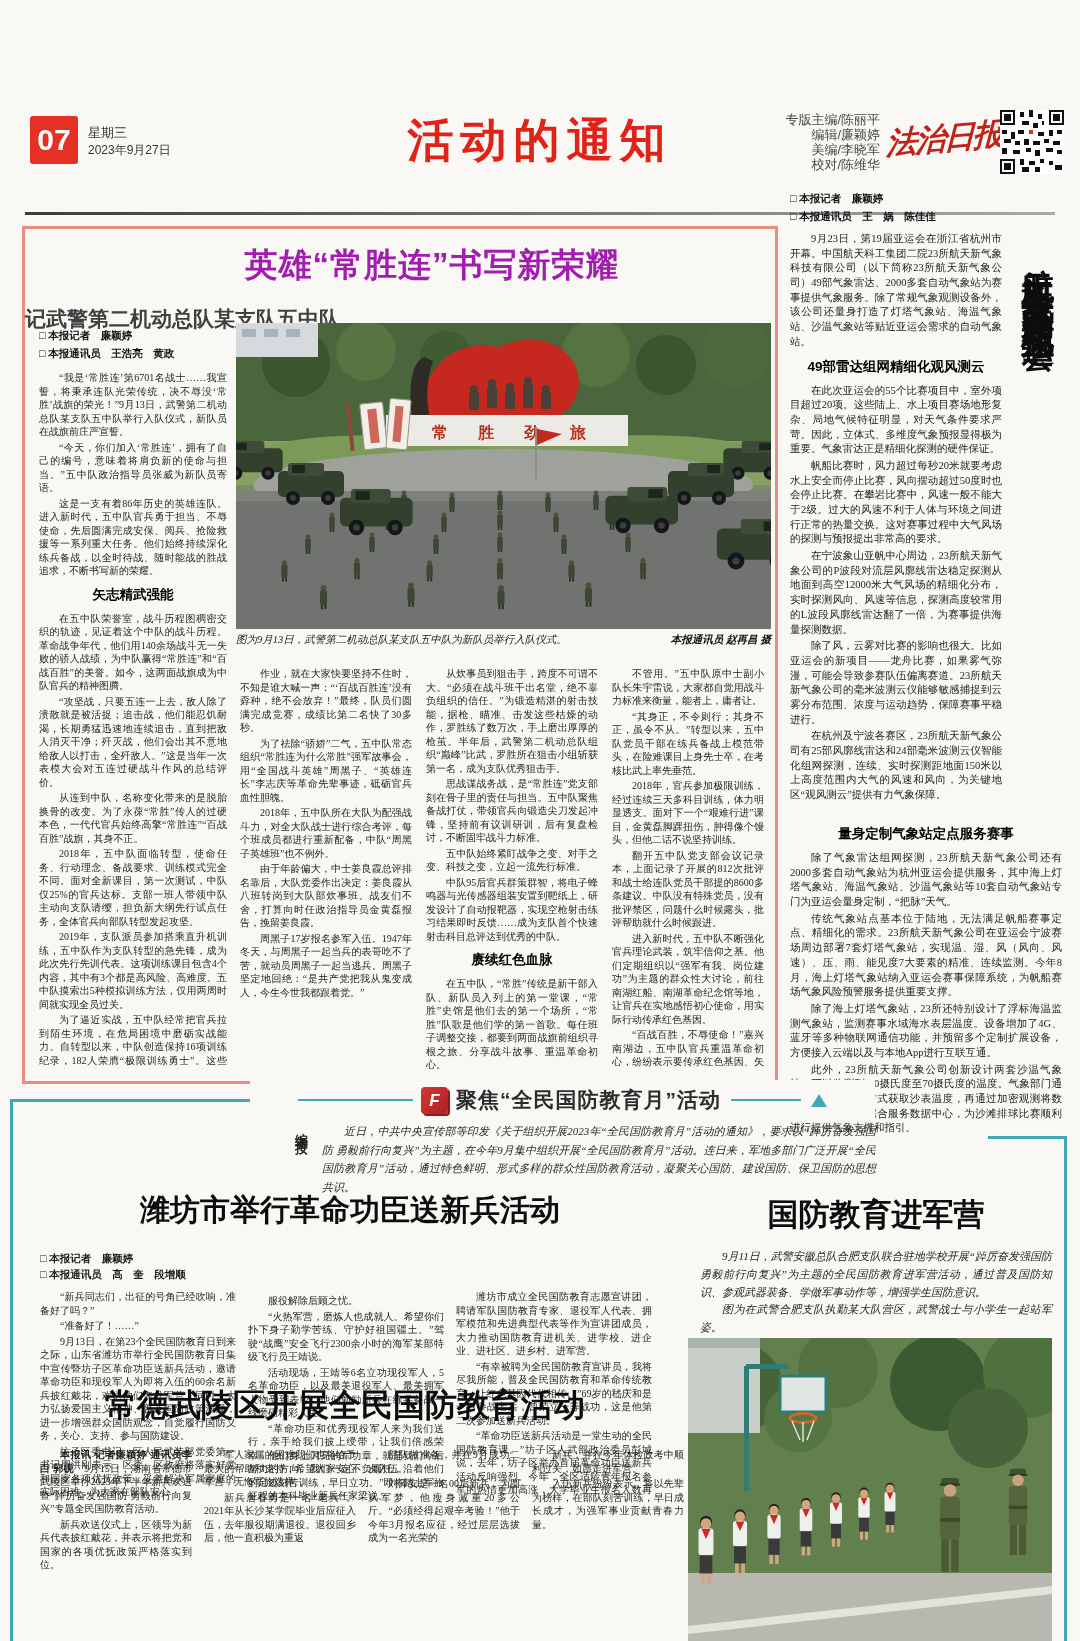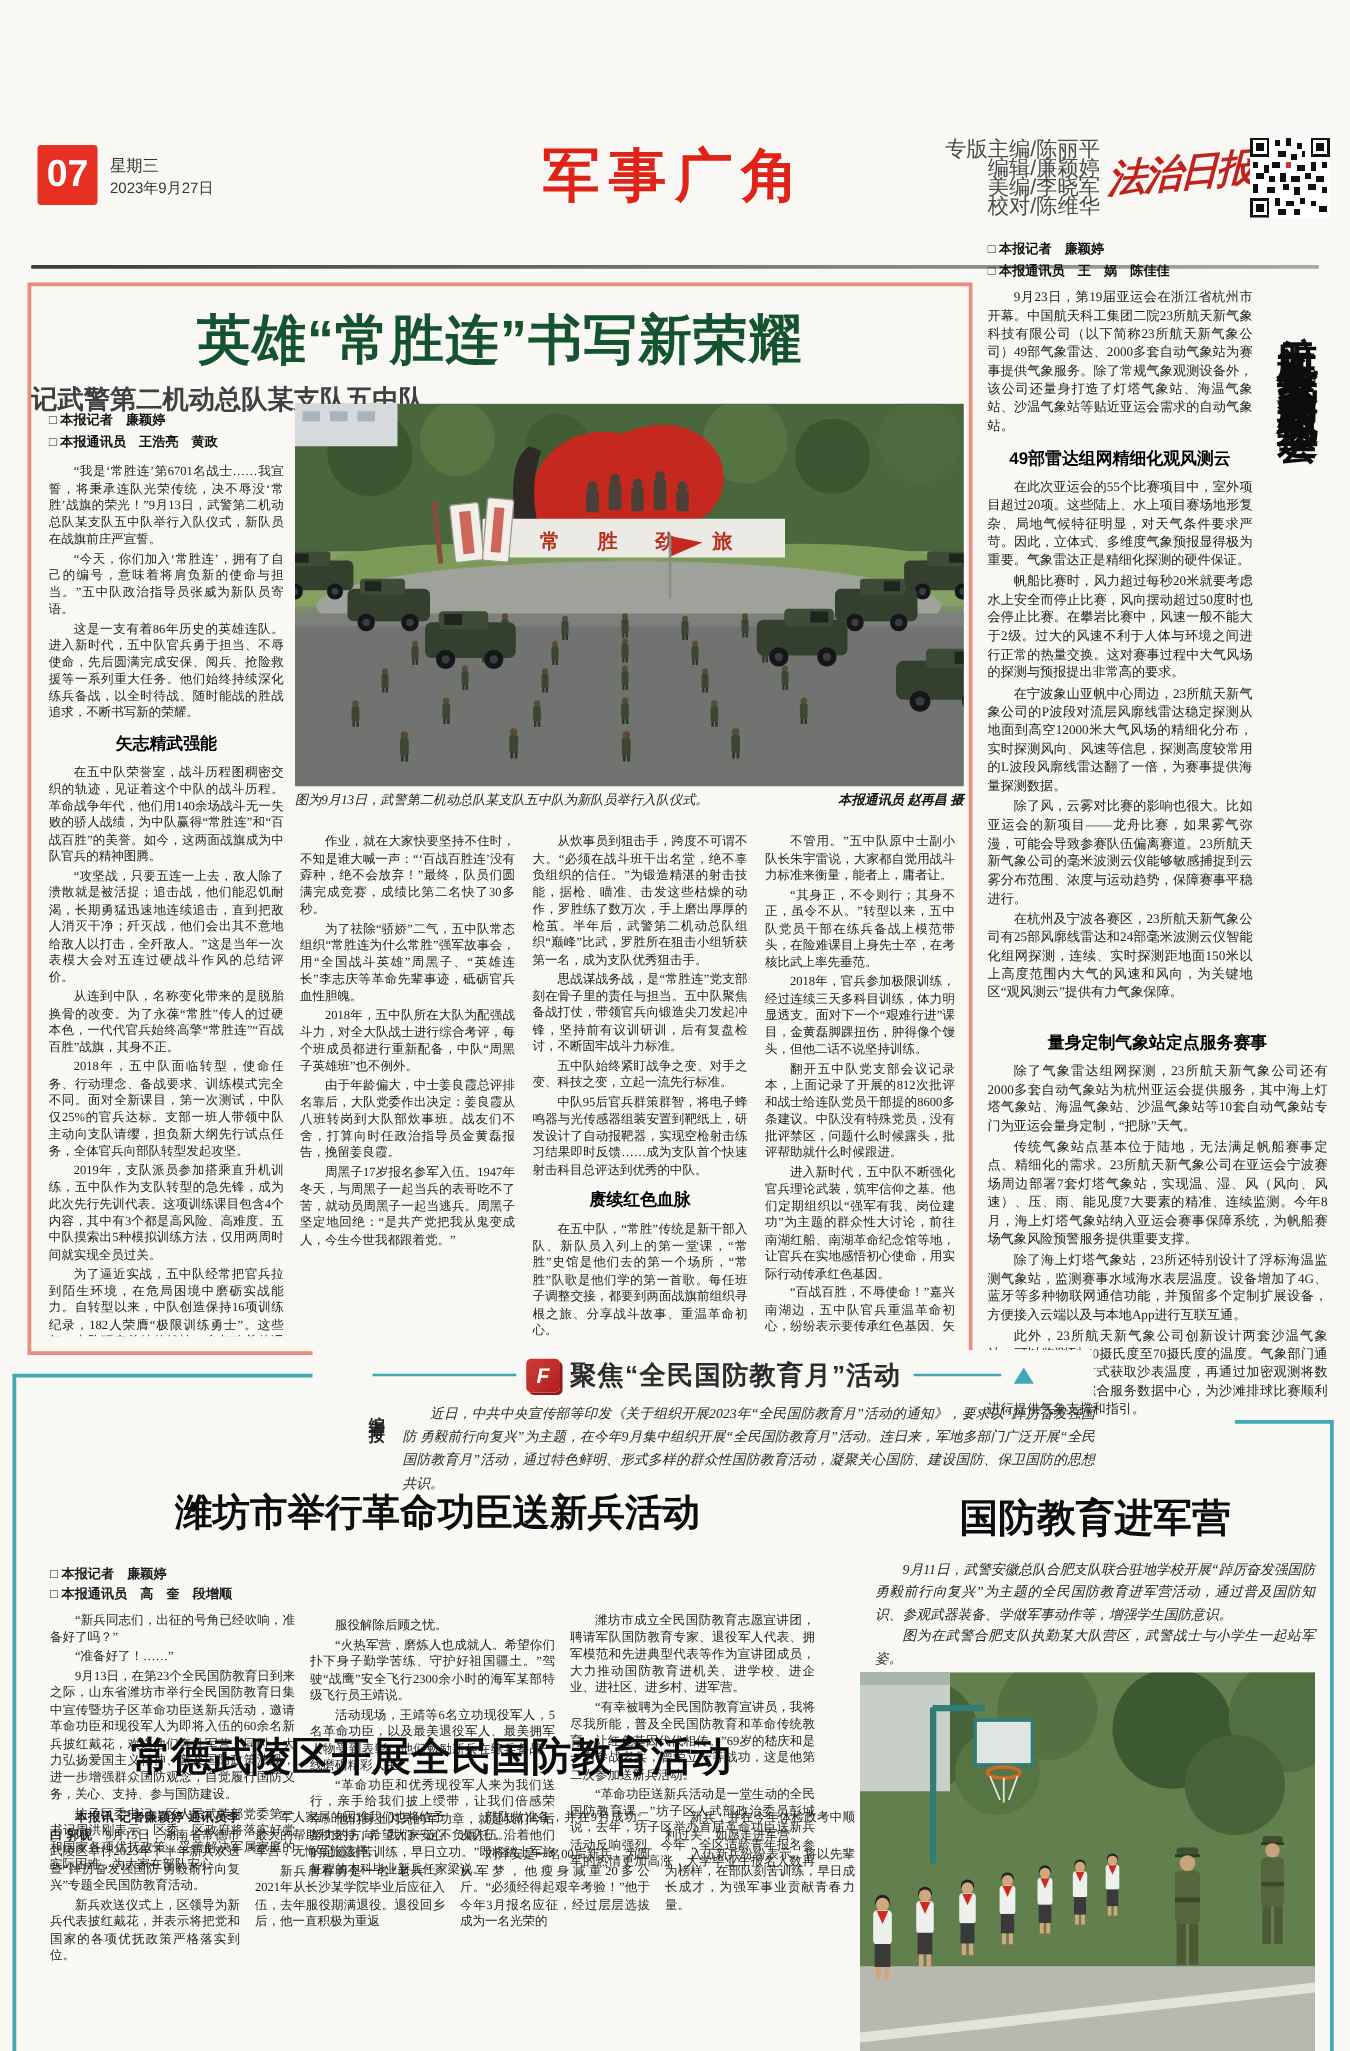--- a/index.html
+++ b/index.html
@@ -9,30 +9,30 @@
   .sans{font-family:"Liberation Sans","DejaVu Sans",sans-serif;}
   .kai{font-family:"Liberation Serif","DejaVu Serif",serif;font-style:italic;}
 
   
   .pagenum{left:30px;top:116px;width:48px;height:48px;background:#e53023;color:#fff;
            font-weight:bold;font-size:30px;line-height:48px;text-align:center;border-radius:3px;}
   .weekday{left:88px;top:124px;font-size:13px;color:#333;}
   .dateline{left:88px;top:142px;font-size:12px;color:#333;}
   .secttitle{left:540px;top:110px;transform:translateX(-50%);font-size:46px;font-weight:900;
              color:#e02318;letter-spacing:7px;white-space:nowrap;}
-  .credits{left:705px;top:112px;width:175px;text-align:right;font-size:17px;line-height:15px;color:#4a4a4a;}
+  .credits{left:705px;top:112px;width:175px;text-align:right;font-size:13px;line-height:15px;color:#4a4a4a;}
   .masthead{left:886px;top:118px;width:112px;font-size:31px;font-weight:bold;font-style:italic;
             color:#c0231b;transform:rotate(-5deg) skewX(-6deg);letter-spacing:-2px;white-space:nowrap;}
   .qr{left:1000px;top:110px;}
   .hrule{left:25px;top:212px;width:1030px;height:3px;background:linear-gradient(to right,#3c3c3c,#a9a9a9);}
 
   
   .leadbox{left:22px;top:226px;width:750px;height:852px;border:3px solid #e98d80;background:#f9f8f4;}
-  .lead-hl{position:absolute;left:0;top:14px;width:100%;text-align:center;font-size:43px;font-weight:900;
-           color:#14532d;letter-spacing:1px;font-family:"Liberation Sans","DejaVu Sans",sans-serif;}
+  .lead-hl{position:absolute;left:0;top:14px;width:100%;text-align:center;font-size:33px;font-weight:900;
+           color:#a21caf;letter-spacing:1px;font-family:"Liberation Sans","DejaVu Sans",sans-serif;padding-left:32px;}
   .lead-sub{position:absolute;left:0;top:76px;width:100%;font-size:21px;font-weight:bold;
             color:#404040;font-family:"Liberation Sans","DejaVu Sans",sans-serif;}
   .col{position:absolute;overflow:hidden;}
   .by{font-size:10.5px;font-weight:bold;margin:0 0 4px;color:#111;
       font-family:"Liberation Sans","DejaVu Sans",sans-serif;}
   .bp{font-size:10px;line-height:1.35;text-indent:2em;margin:0 0 2px;text-align:justify;color:#1c1c1c;}
   .colhead{font-size:13.5px;font-weight:bold;text-align:center;margin:8px 0;color:#000;
            font-family:"Liberation Sans","DejaVu Sans",sans-serif;}
   .photobox{position:absolute;left:211px;top:94px;width:535px;height:306px;overflow:hidden;background:#7b8b6b;}
   .caprow{position:absolute;left:211px;top:404px;width:535px;display:flex;justify-content:space-between;}
@@ -88,21 +88,21 @@
   .cd-bold{font-weight:bold;font-family:"Liberation Sans",sans-serif;}
 </style>
 </head>
 <body>
 
 <div id="page">
 
   <div class="abs pagenum sans">07</div>
   <div class="abs weekday sans">星期三</div>
   <div class="abs dateline sans">2023年9月27日</div>
-  <div class="abs secttitle sans">军事广角</div>
+  <div class="abs secttitle sans">活动的通知</div>
   <div class="abs credits sans">
     <div>专版主编/陈丽平</div>
     <div>编辑/廉颖婷</div>
     <div>美编/李晓军</div>
     <div>校对/陈维华</div>
   </div>
   <div class="abs masthead">法治日报</div>
   <div class="abs qr">
     <svg width="64" height="64" viewBox="0 0 29 29" shape-rendering="crispEdges">
       <rect width="29" height="29" fill="#fff"></rect>

